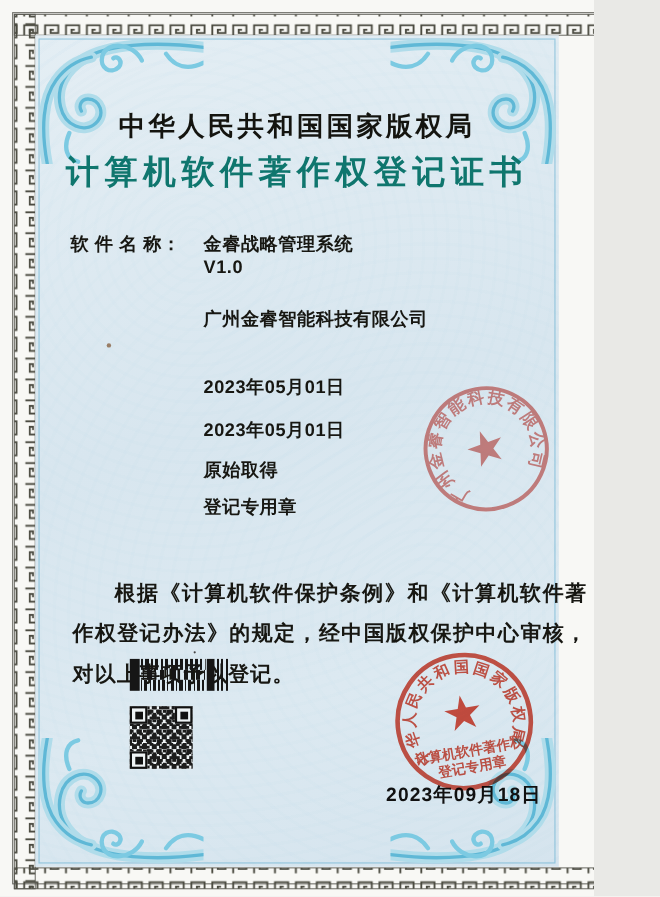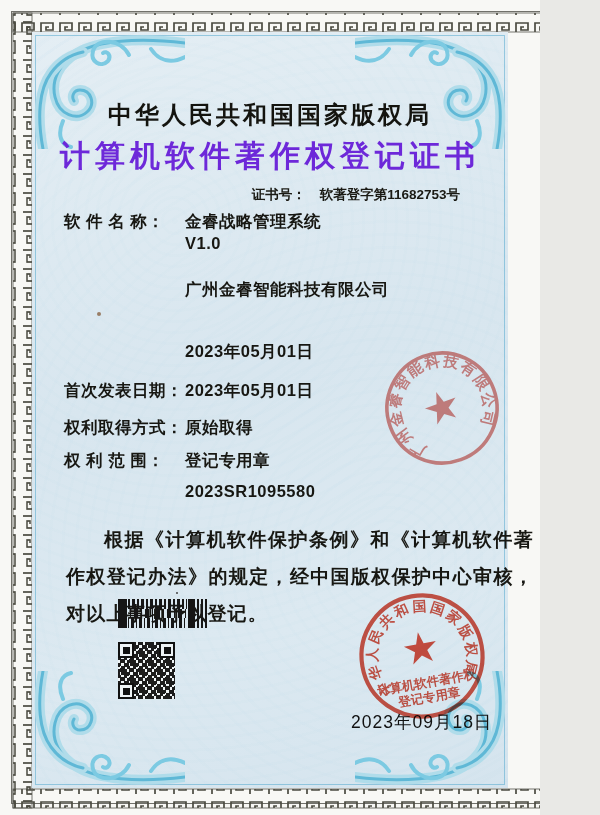--- a/index.html
+++ b/index.html
@@ -19,28 +19,28 @@
   .fl.tl{left:33px;top:33px;}
   .fl.tr{right:33px;top:33px;transform:scaleX(-1);}
   .fl.bl{left:33px;bottom:28px;transform:scaleY(-1);}
   .fl.br{right:33px;bottom:28px;transform:scale(-1,-1);}
 
   
   .abs{position:absolute;}
   .title1{top:99px;left:0;width:100%;text-align:center;font-size:24px;font-weight:bold;
           letter-spacing:3px;color:#14140f;}
   .title2{top:136px;left:0;width:100%;text-align:center;font-size:30px;font-weight:bold;
-          letter-spacing:5px;color:#6d28d9;}
+          letter-spacing:5px;color:#0f766e;}
   .certline{top:186px;left:0;right:80px;text-align:right;font-size:13.5px;font-weight:bold;color:#1a1a14;}
   .certline .gap{display:inline-block;width:14px;}
   .frow{left:64px;font-size:16.5px;font-weight:bold;color:#171712;white-space:pre;letter-spacing:.5px;}
   .fval{left:185px;font-size:16.5px;font-weight:bold;color:#171712;letter-spacing:.5px;white-space:pre;}
   .statement{top:521px;left:66px;width:468px;font-size:19px;font-weight:bold;color:#171712;
              line-height:1.95;text-indent:2em;letter-spacing:1.2px;text-align:justify;}
-  .issue-date{top:710px;left:351px;font-size:17.5px;font-weight:normal;color:#111;letter-spacing:1px;}
+  .issue-date{top:710px;left:351px;font-size:17.5px;font-weight:bold;color:#111;letter-spacing:1px;}
 
   
   .barcode{left:118px;top:599px;width:90px;height:29px;}
   .bc{position:absolute;top:0;height:100%;background:#161616;}
   .bc-l{left:0;width:9px;}
   .bc-r{left:70px;width:7px;}
   .bc-mid{position:absolute;left:10px;width:59px;top:0;height:100%;}
   .bc-row{position:relative;height:33.4%;}
   .bc-row.r1{background:repeating-linear-gradient(90deg,#161616 0 2px,rgba(0,0,0,0) 2px 4px,#161616 4px 7px,rgba(0,0,0,0) 7px 9px);}
   .bc-row.r2{background:repeating-linear-gradient(90deg,rgba(0,0,0,0) 0 2px,#161616 2px 3px,rgba(0,0,0,0) 3px 6px,#161616 6px 10px,rgba(0,0,0,0) 10px 11px);}
@@ -130,42 +130,35 @@
       <path d="M10 116 C4 84 6 56 18 40 C26 29 36 22 50 19" stroke="#b0dcea" stroke-width="10"></path>
       <path d="M10 116 C4 84 6 56 18 40 C26 29 36 22 50 19" stroke="#5fb8d6" stroke-width="3"></path>
       <path d="M96 22 C88 6 64 4 60 18 C57 29 68 35 75 28 C79 23 74 17 70 20" stroke="#7ccae2" stroke-width="4"></path>
       <path d="M118 16 C126 28 138 31 152 24" stroke="#7ccae2" stroke-width="4"></path>
       <path d="M30 88 C24 102 28 112 38 114" stroke="#7ccae2" stroke-width="4"></path>
     </g>
   </svg>
 
   <div class="abs title1">中华人民共和国国家版权局</div>
   <div class="abs title2">计算机软件著作权登记证书</div>
-  <div class="abs certline">
-    <span>证书号：</span><span class="gap"></span><span>软著登字第11682753号</span>
-  </div>
 
   <div class="abs fval" style="top:211px">金睿战略管理系统</div>
   <div class="abs frow" style="top:211px">软 件 名 称：</div>
   <div class="abs fval" style="top:234px">V1.0</div>
 
   <div class="abs fval" style="top:279px">广州金睿智能科技有限公司</div>
 
   <div class="abs fval" style="top:341px">2023年05月01日</div>
 
-  <div class="abs frow" style="top:380px">首次发表日期：</div>
   <div class="abs fval" style="top:380px">2023年05月01日</div>
 
-  <div class="abs frow" style="top:417px">权利取得方式：</div>
   <div class="abs fval" style="top:417px">原始取得</div>
 
-  <div class="abs frow" style="top:450px">权 利 范 围：</div>
   <div class="abs fval" style="top:450px">登记专用章</div>
 
-  <div class="abs fval" style="top:482px">2023SR1095580</div>
 
   <div class="abs statement">根据《计算机软件保护条例》和《计算机软件著作权登记办法》的规定，经中国版权保护中心审核，对以上事项予以登记。</div>
 
   <div class="abs barcode">
     <div class="bc bc-l"></div>
     <div class="bc-mid">
       <div class="bc-row r1"></div>
       <div class="bc-row r2"></div>
       <div class="bc-row r3"></div>
     </div>

